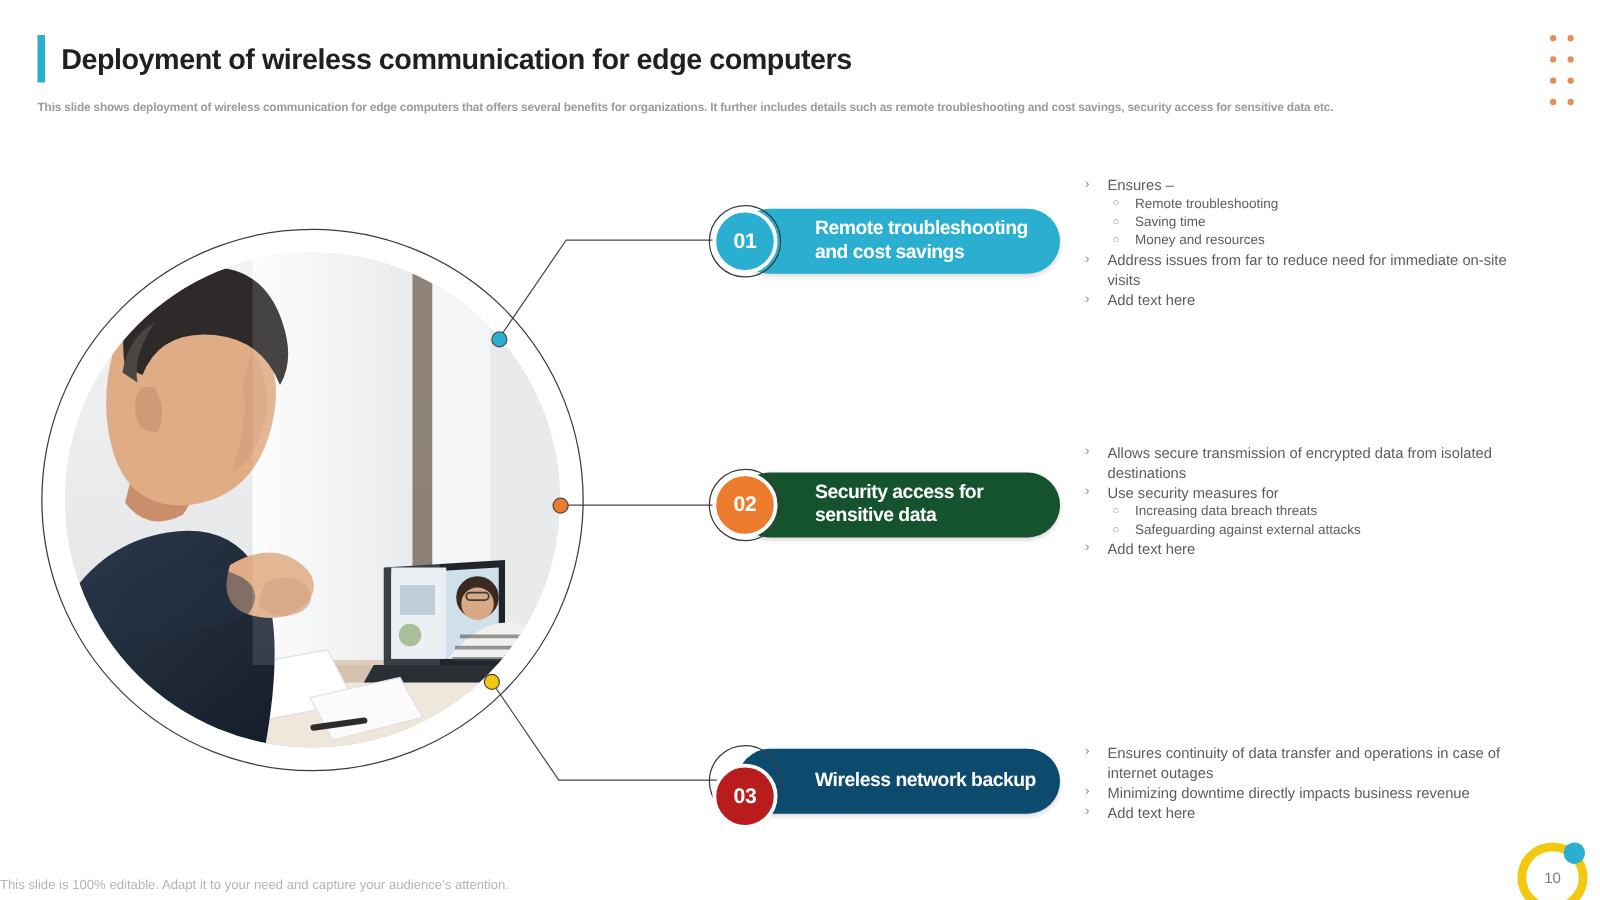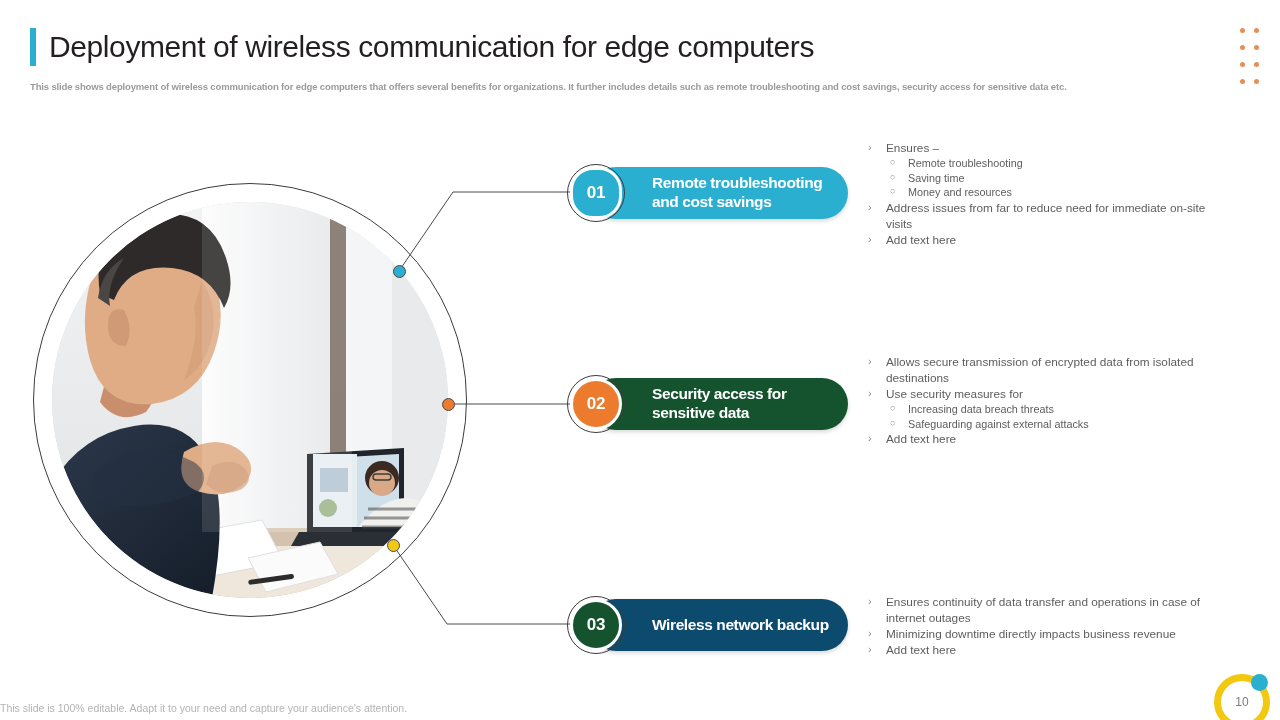--- a/index.html
+++ b/index.html
@@ -27,22 +27,22 @@
     display: flex;
     align-items: center;
   }
   .title-accent {
     width: 6px;
     height: 38px;
     background: #2BAFD0;
     margin-right: 13px;
   }
   .slide-title {
-    font-size: 30px;
-    font-weight: normal;
+    font-size: 23px;
+    font-weight: bold;
     color: #231f20;
     letter-spacing: -0.4px;
     white-space: nowrap;
     line-height: 1;
     text-align: right;
   }
   .slide-subtitle {
     position: absolute;
     left: 30px;
     top: 81px;
@@ -358,21 +358,21 @@
   </div>
 
   <div class="row" style="left:570px; top:167px;">
     <div class="pill" style="left:20px; top:0; background:#2BAFD0;">
       <div class="pill-text">
         <span>Remote troubleshooting</span><br>
         <span>and cost savings</span>
       </div>
     </div>
     <div class="badge-outline"></div>
-    <div class="badge" style="background:#2BAFD0;border-radius:23px;">
+    <div class="badge" style="background:#2BAFD0;">
       <span class="badge-num">01</span>
     </div>
   </div>
 
   <div class="bullets" style="left:868px; top:140px;">
     <div class="b-l1">
       <span class="b-mark">›</span>
       <span class="b-text">Ensures –</span>
     </div>
     <div class="b-l2">
@@ -433,21 +433,21 @@
     </div>
   </div>
 
   <div class="row" style="left:570px; top:599px;">
     <div class="pill" style="left:20px; top:0; background:#0c4a6e;">
       <div class="pill-text">
         <span>Wireless network backup</span>
       </div>
     </div>
     <div class="badge-outline"></div>
-    <div class="badge" style="background:#14532d;">
+    <div class="badge" style="background:#b91c1c;margin-top:12px;">
       <span class="badge-num">03</span>
     </div>
   </div>
 
   <div class="bullets" style="left:868px; top:594px;">
     <div class="b-l1">
       <span class="b-mark">›</span>
       <span class="b-text">Ensures continuity of data transfer and operations in case of internet outages</span>
     </div>
     <div class="b-l1">

